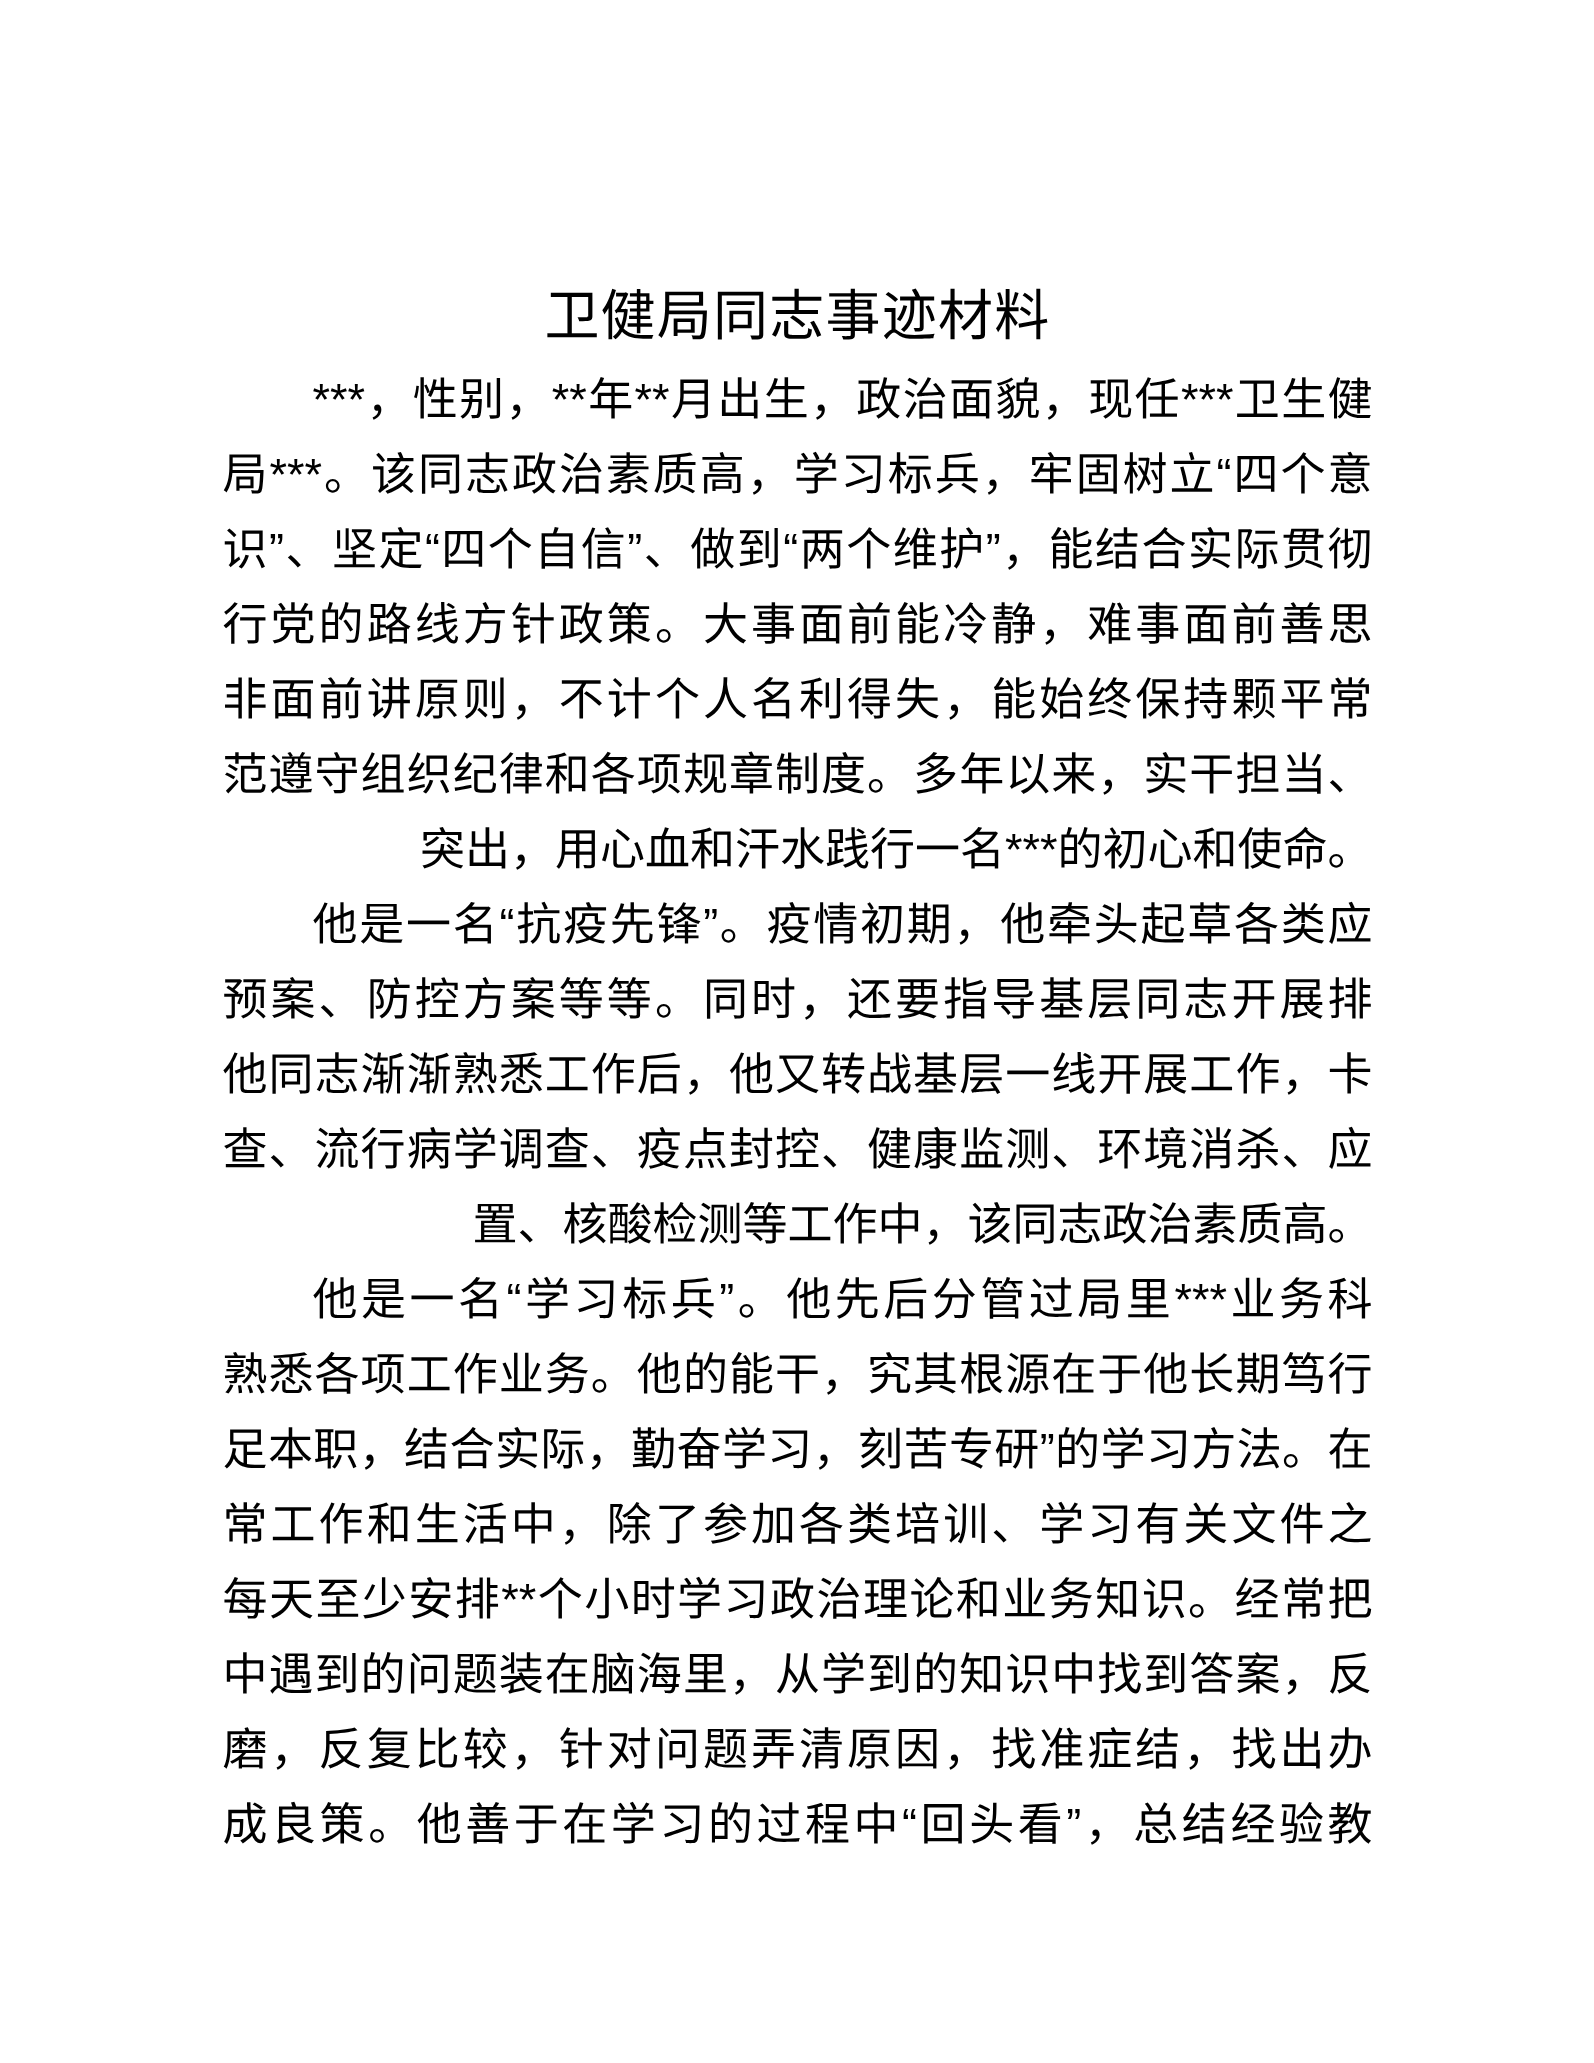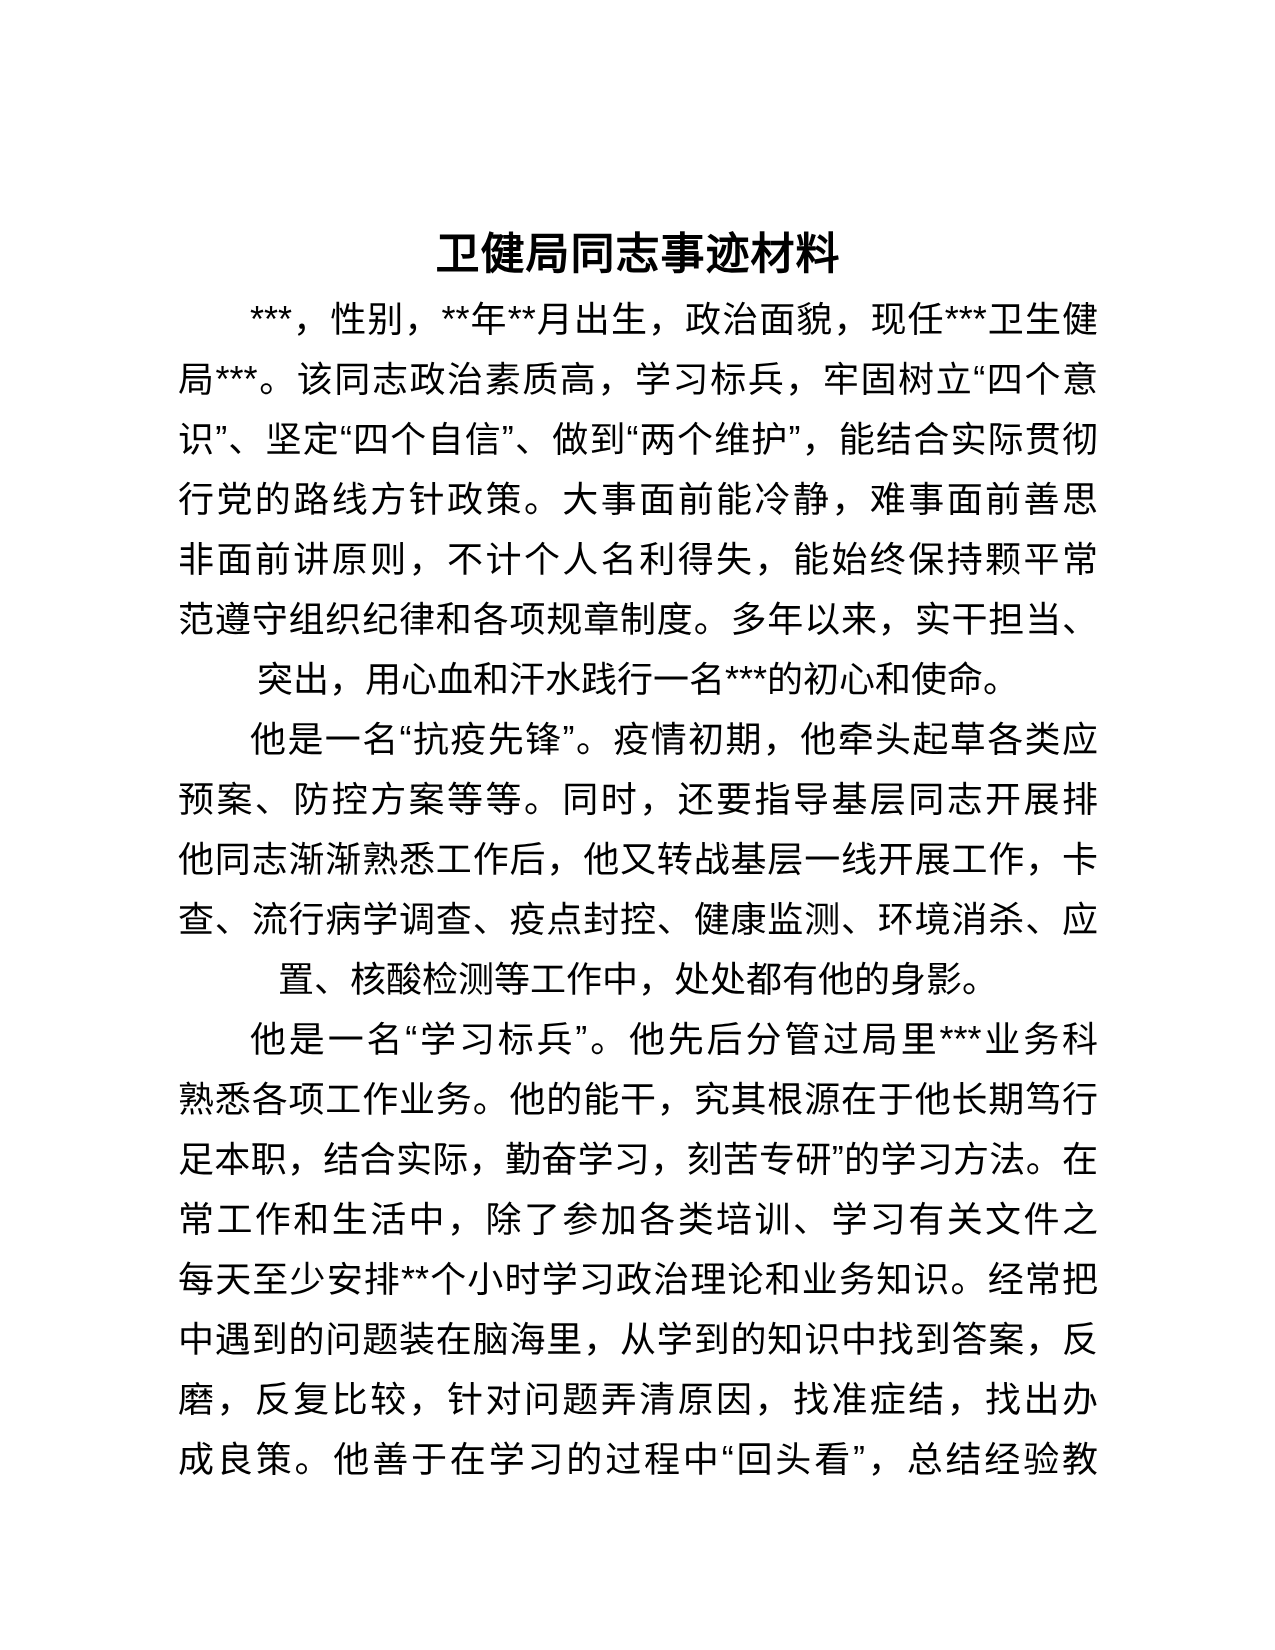--- a/index.html
+++ b/index.html
@@ -19,35 +19,35 @@
   .content {
     position: absolute;
     left: 178px;
     top: 218px;
     width: 920px;
   }
   .doc-title {
     margin: 0;
     font-size: 44px;
     line-height: 72px;
-    font-weight: 700;
+    font-weight: 400;
     text-align: center;
     letter-spacing: 1px;
     white-space: nowrap;
   }
   .para {
     margin: 0;
     padding: 0;
   }
   .line {
     font-size: 36px;
     height: 60px;
     line-height: 60px;
     overflow: hidden;
-    text-align: center;
+    text-align: right;
   }
   .line.fill {
     text-align: justify;
     text-align-last: justify;
   }
   .line.indent {
     text-indent: 72px;
   }
 </style>
 </head>
@@ -64,21 +64,21 @@
           <div class="line fill">行党的路线方针政策。大事面前能冷静，难事面前善思考，是</div>
           <div class="line fill">非面前讲原则，不计个人名利得失，能始终保持颗平常心，模</div>
           <div class="line fill">范遵守组织纪律和各项规章制度。多年以来，实干担当、实绩</div>
           <div class="line">突出，用心血和汗水践行一名***的初心和使命。</div>
         </div>
         <div class="para">
           <div class="line fill indent">他是一名“抗疫先锋”。疫情初期，他牵头起草各类应急</div>
           <div class="line fill">预案、防控方案等等。同时，还要指导基层同志开展排查，其</div>
           <div class="line fill">他同志渐渐熟悉工作后，他又转战基层一线开展工作，卡点巡</div>
           <div class="line fill">查、流行病学调查、疫点封控、健康监测、环境消杀、应急处</div>
-          <div class="line">置、核酸检测等工作中，处处都有他的身影。</div>
+          <div class="line">置、核酸检测等工作中，该同志政治素质高。</div>
         </div>
         <div class="para">
           <div class="line fill indent">他是一名“学习标兵”。他先后分管过局里***业务科室，</div>
           <div class="line fill">熟悉各项工作业务。他的能干，究其根源在于他长期笃行“立</div>
           <div class="line fill">足本职，结合实际，勤奋学习，刻苦专研”的学习方法。在日</div>
           <div class="line fill">常工作和生活中，除了参加各类培训、学习有关文件之外，他</div>
           <div class="line fill">每天至少安排**个小时学习政治理论和业务知识。经常把工作</div>
           <div class="line fill">中遇到的问题装在脑海里，从学到的知识中找到答案，反复琢</div>
           <div class="line fill">磨，反复比较，针对问题弄清原因，找准症结，找出办法，形</div>
           <div class="line fill">成良策。他善于在学习的过程中“回头看”，总结经验教训，</div>

